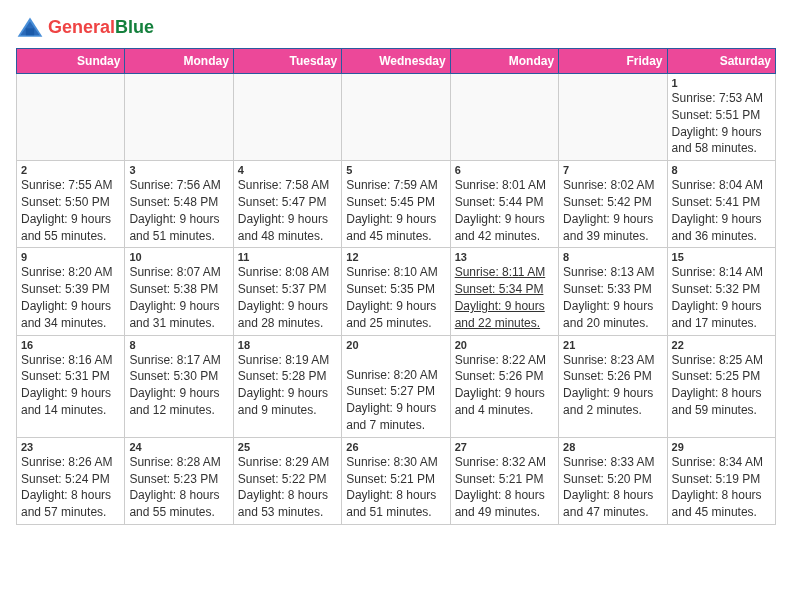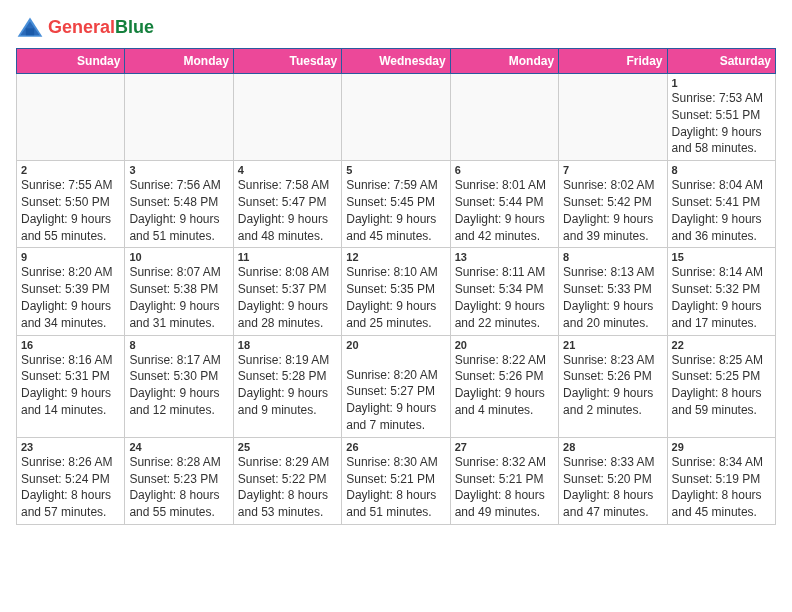--- a/index.html
+++ b/index.html
@@ -209,21 +209,21 @@
           </td>
           <td>
             <span class="day-num">12</span>
             <div class="day-info" style="white-space: pre-line;">Sunrise: 8:10 AM
 Sunset: 5:35 PM
 Daylight: 9 hours
 and 25 minutes.</div>
           </td>
           <td>
             <span class="day-num">13</span>
-            <div class="day-info" style="white-space: pre-line;">Sunrise: 8:11 AM
+            <div class="day-info" style="white-space: pre-line; text-decoration: underline;">Sunrise: 8:11 AM
 Sunset: 5:34 PM
 Daylight: 9 hours
 and 22 minutes.</div>
           </td>
           <td>
             <span class="day-num">8</span>
             <div class="day-info" style="white-space: pre-line;">Sunrise: 8:13 AM
 Sunset: 5:33 PM
 Daylight: 9 hours
 and 20 minutes.</div>

